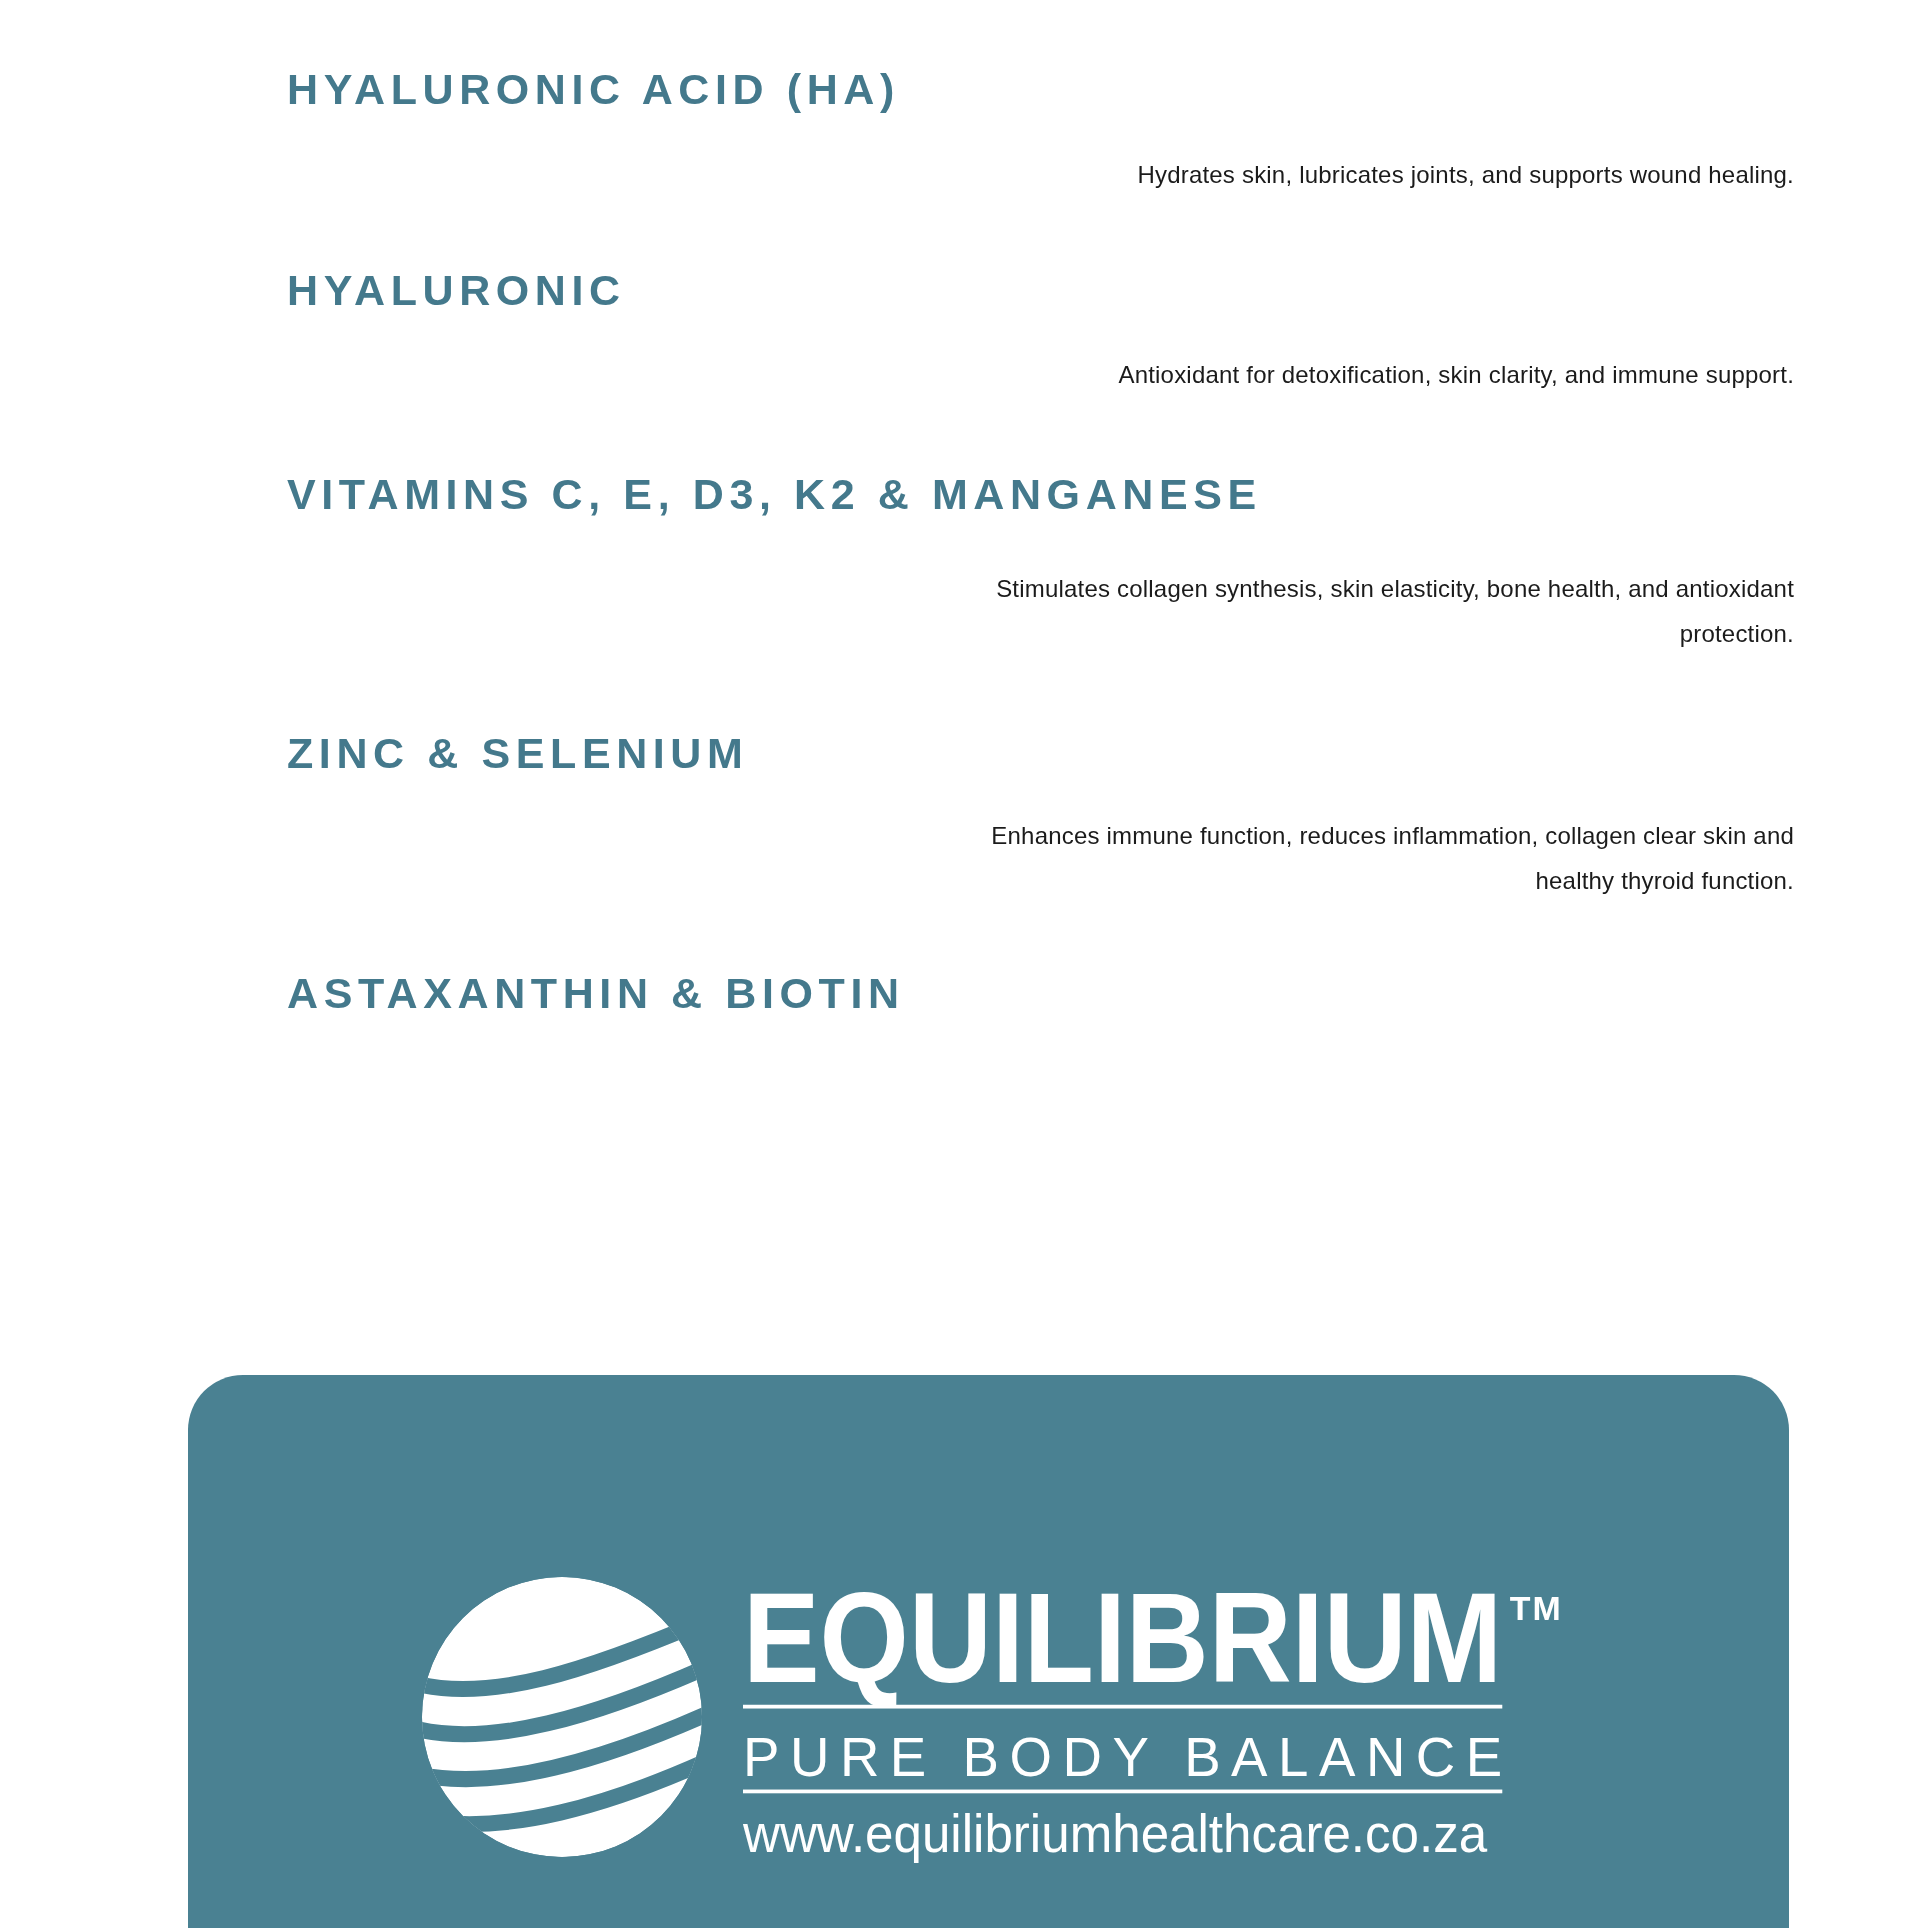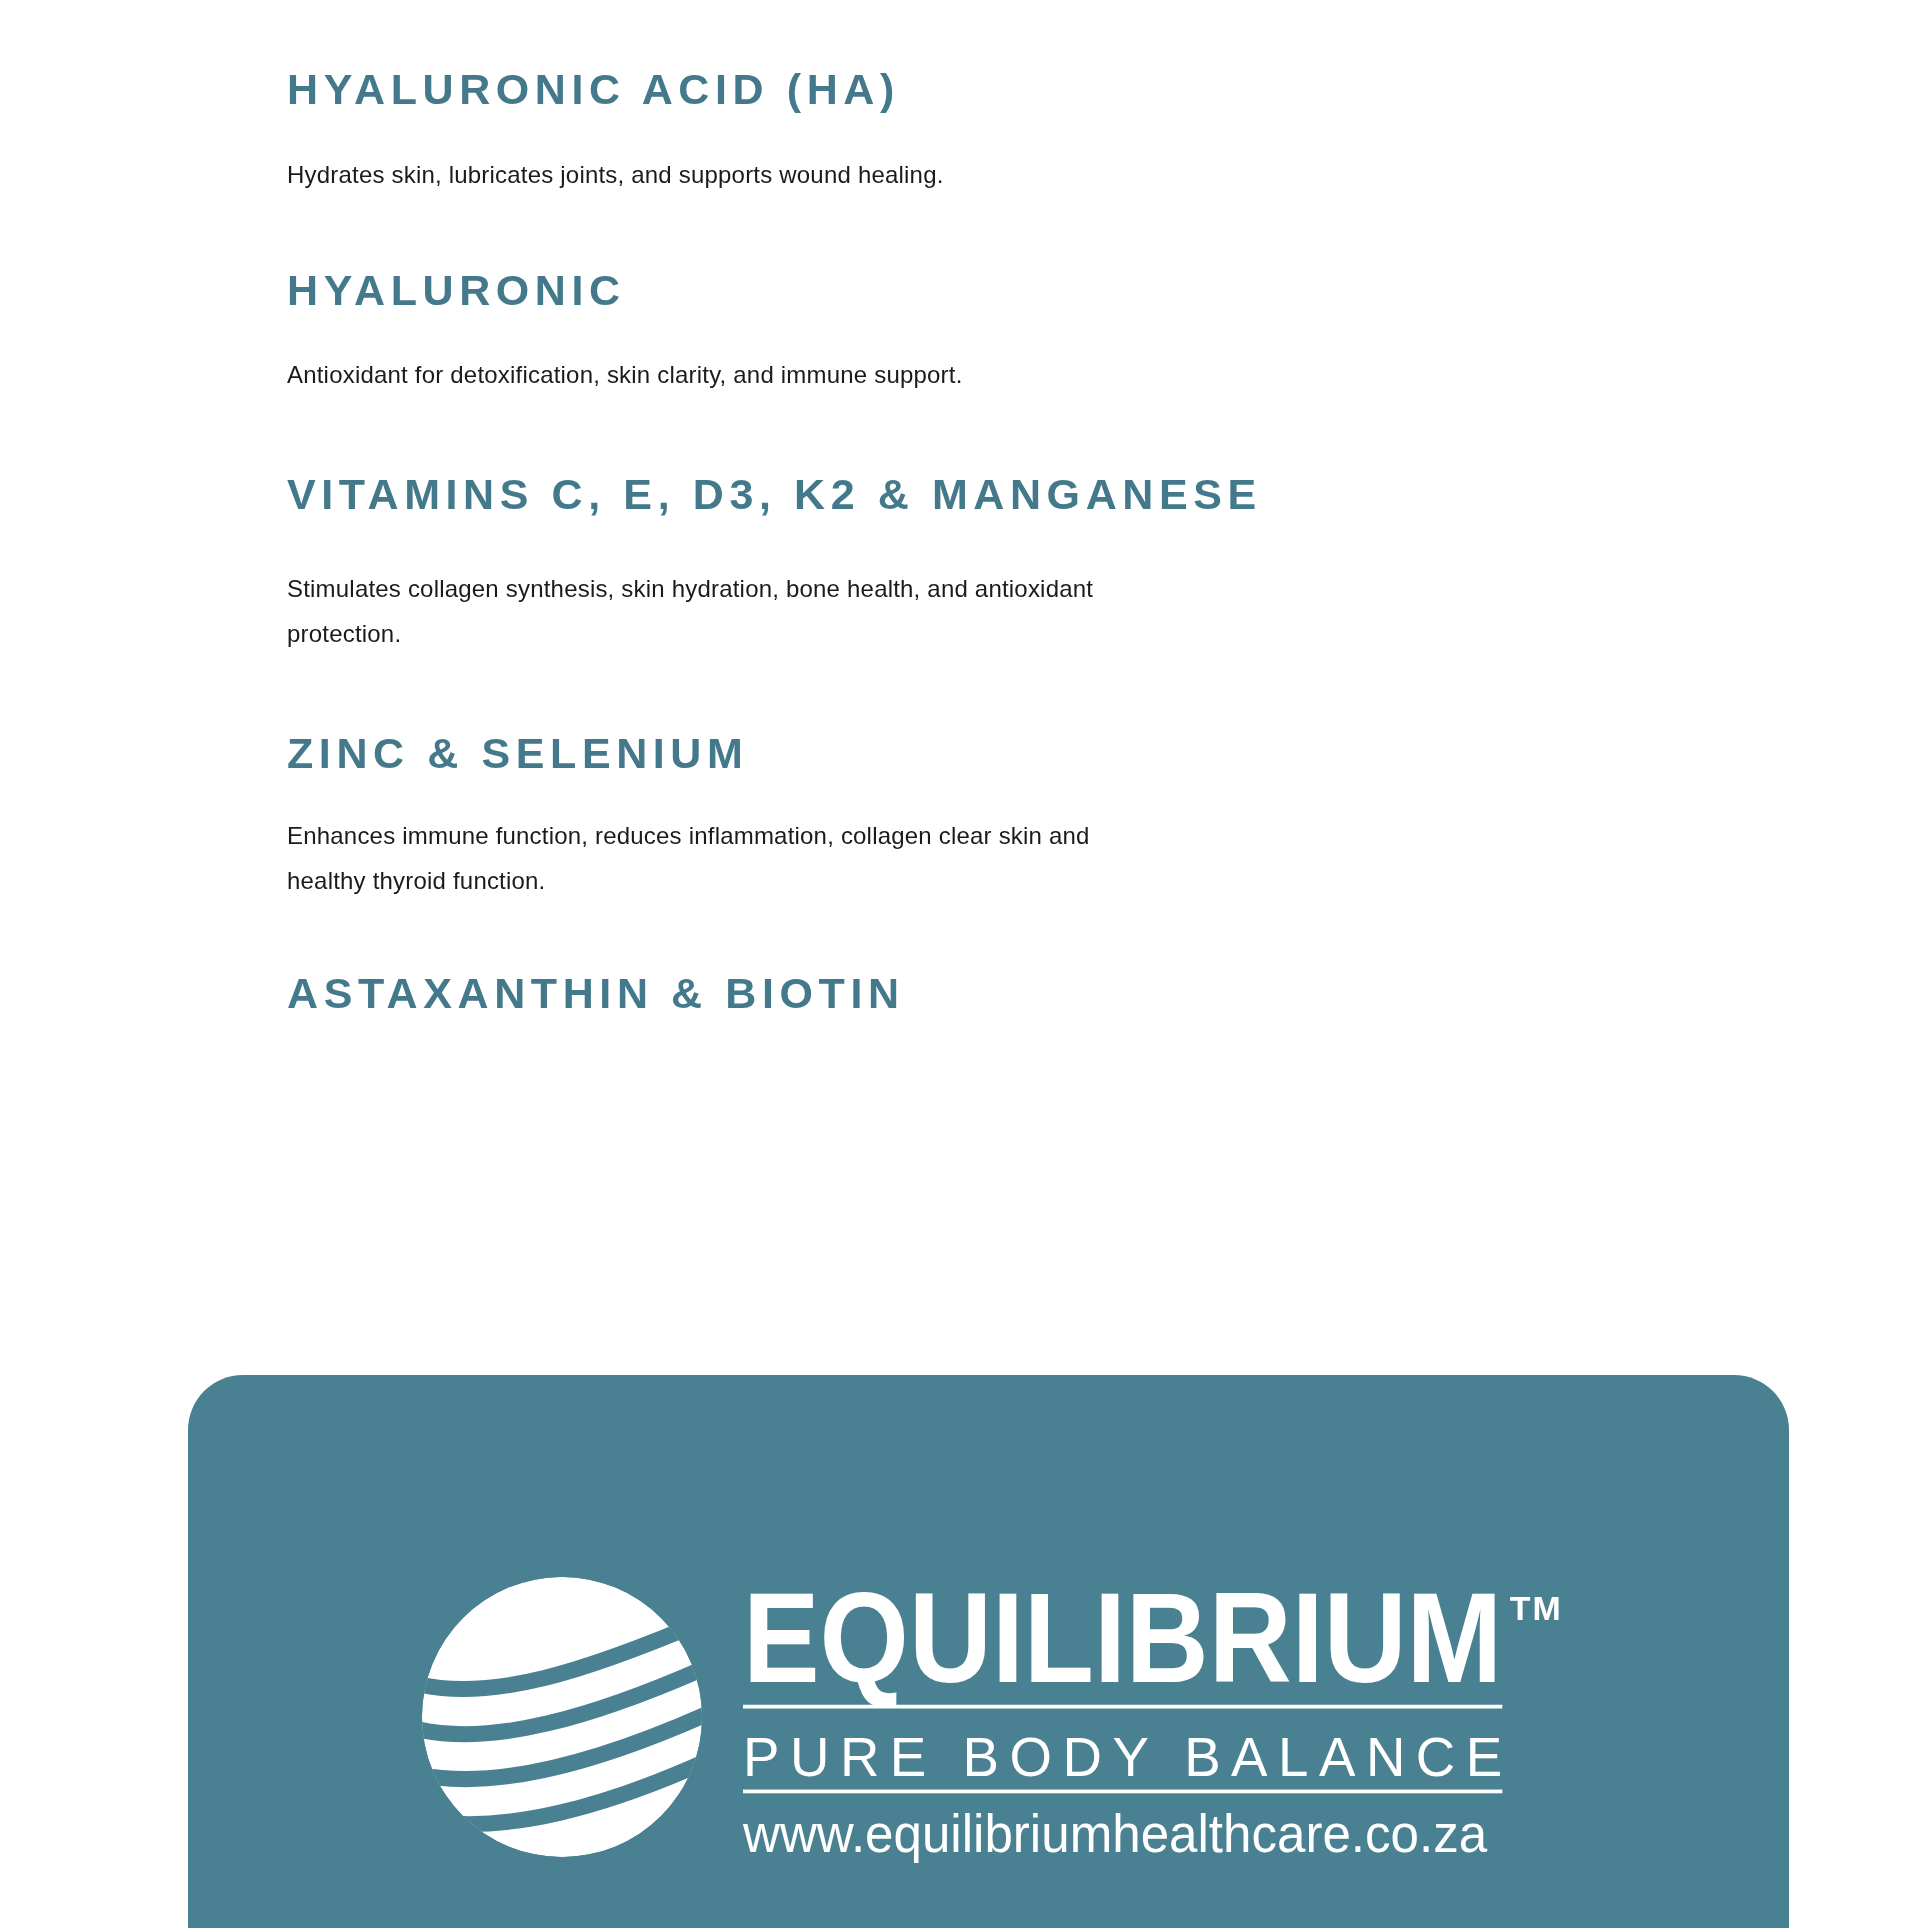--- a/index.html
+++ b/index.html
@@ -7,20 +7,21 @@
     padding: 0;
     background: #ffffff;
   }
   .page {
     position: relative;
     width: 1928px;
     height: 1928px;
     background: #ffffff;
     overflow: hidden;
     font-family: "Liberation Sans", sans-serif;
+    text-align: right;
   }
   .content { position: absolute; inset: 0; }
   .ingredient-heading {
     position: absolute;
     left: 287px;
     margin: 0;
     font-size: 43px;
     line-height: 53px;
     font-weight: 700;
     letter-spacing: 5.6px;
@@ -97,21 +98,21 @@
 
   <main class="content">
 
     <h2 class="ingredient-heading" style="top:63px">HYALURONIC ACID (HA)</h2>
     <p class="ingredient-body" style="top:152px">Hydrates skin, lubricates joints, and supports wound healing.</p>
 
     <h2 class="ingredient-heading" style="top:264px">HYALURONIC</h2>
     <p class="ingredient-body" style="top:352px">Antioxidant for detoxification, skin clarity, and immune support.</p>
 
     <h2 class="ingredient-heading" style="top:468px">VITAMINS C, E, D3, K2 &amp; MANGANESE</h2>
-    <p class="ingredient-body" style="top:566px">Stimulates collagen synthesis, skin hydration, bone health, and antioxidant
+    <p class="ingredient-body" style="top:566px">Stimulates collagen synthesis, skin elasticity, bone health, and antioxidant
 protection.</p>
 
     <h2 class="ingredient-heading" style="top:727px">ZINC &amp; SELENIUM</h2>
     <p class="ingredient-body" style="top:813px">Enhances immune function, reduces inflammation, collagen clear skin and
 healthy thyroid function.</p>
 
     <h2 class="ingredient-heading" style="top:967px">ASTAXANTHIN &amp; BIOTIN</h2>
 
   </main>
 

